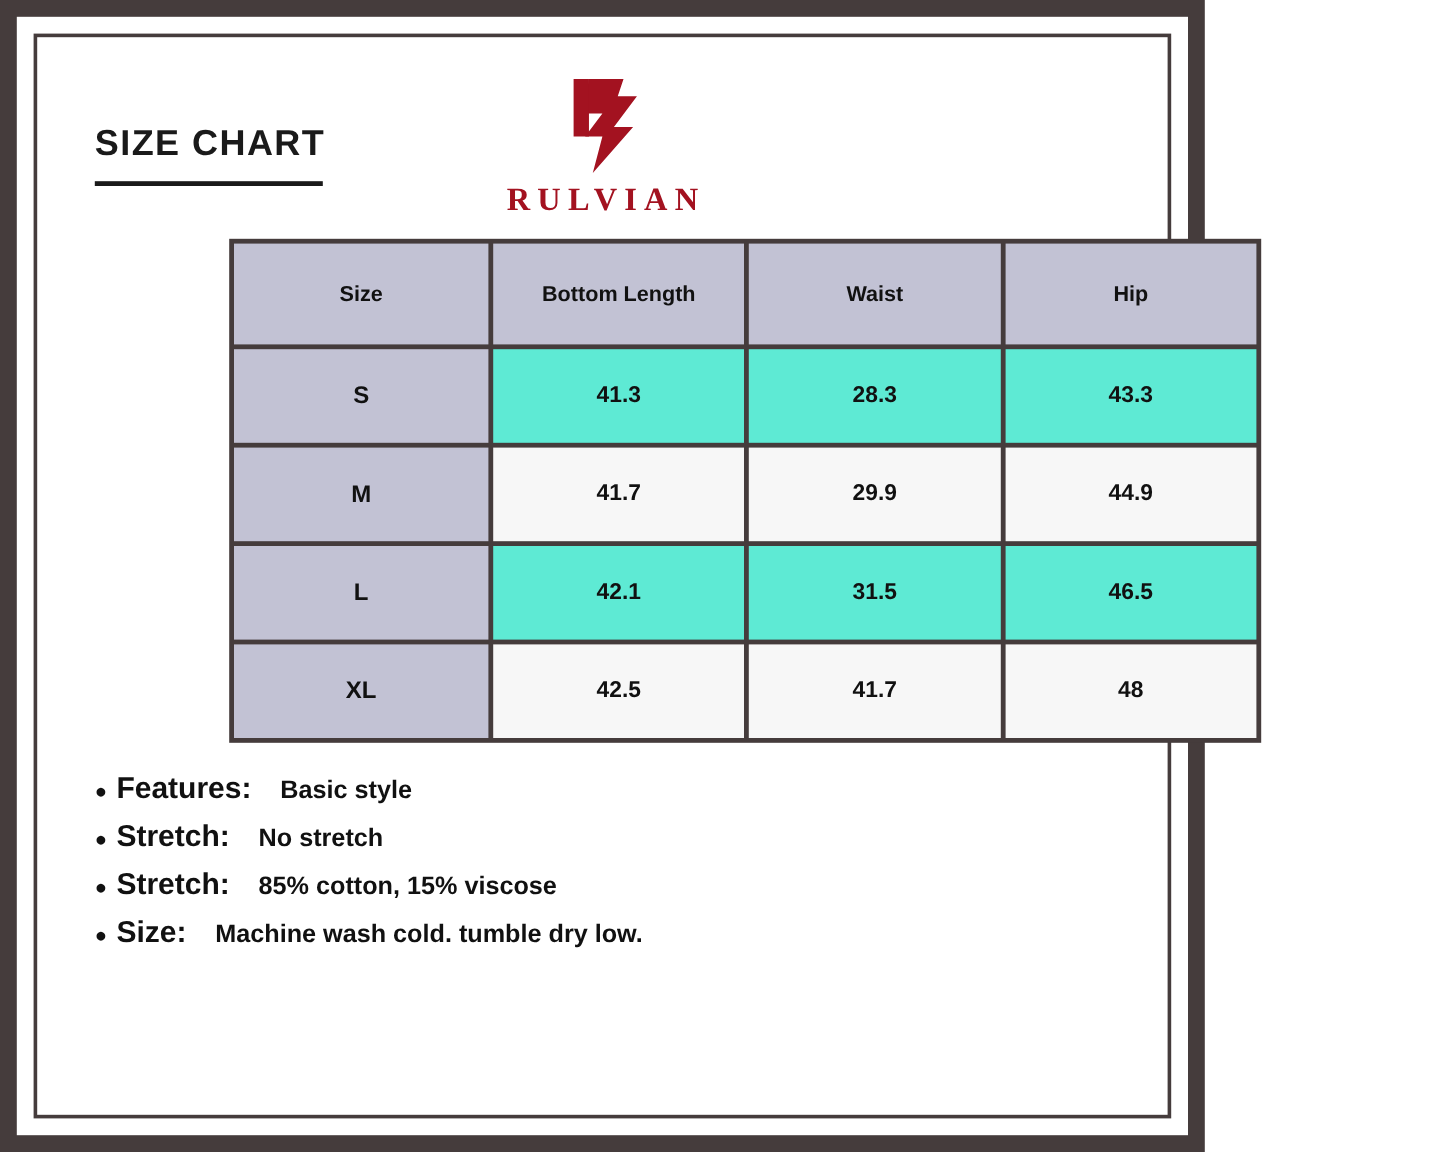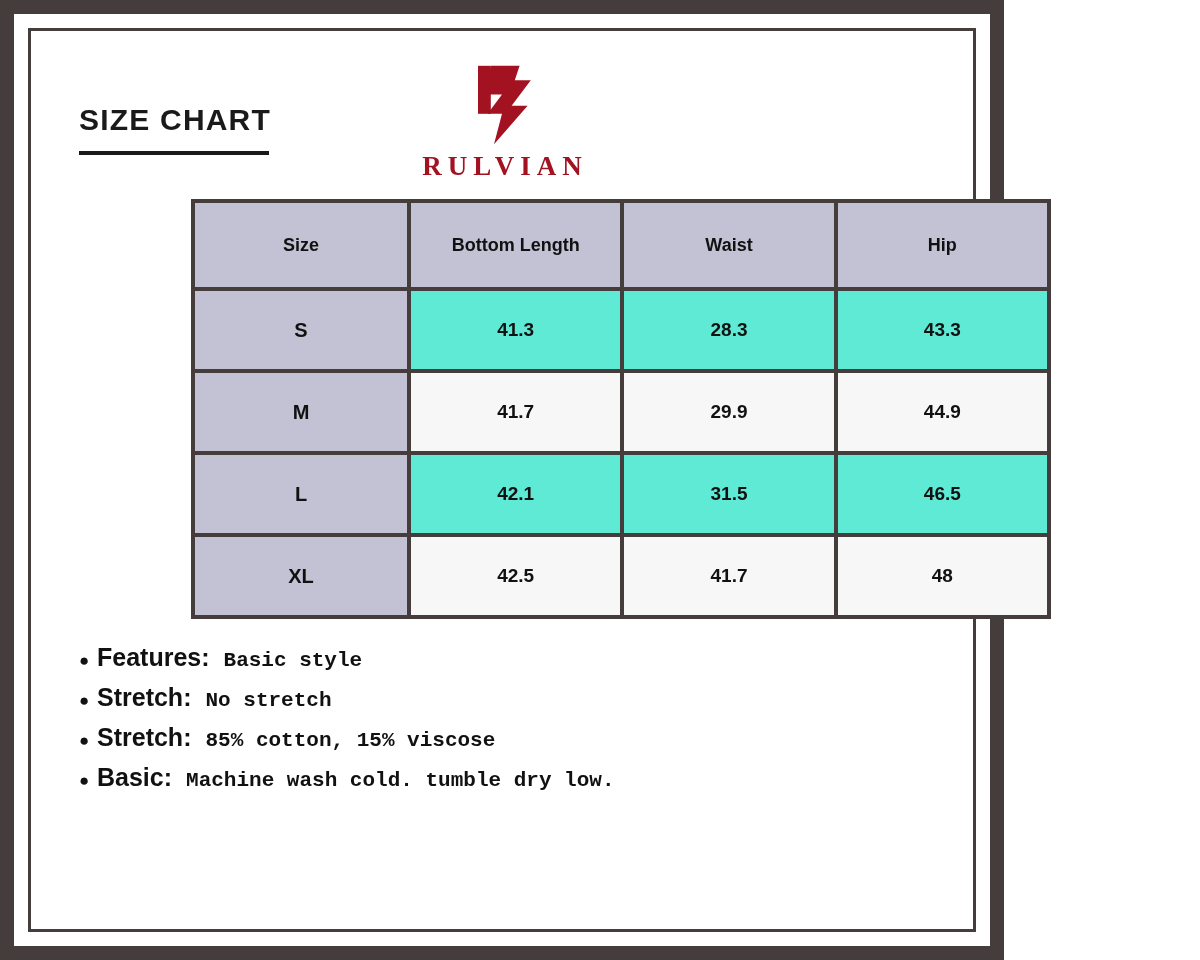--- a/index.html
+++ b/index.html
@@ -144,22 +144,21 @@
     font-size: 25px;
     font-weight: bold;
     color: #111;
     white-space: nowrap;
     text-align: center;
   }
   .note-value {
     font-size: 21px;
     font-weight: bold;
     color: #111;
-    margin-left: 14px;
-    font-family: Liberation Mono, monospace;
+    margin-left: 24px;
   }
 </style>
 </head>
 <body>
 
 <div class="page">
   <div class="inner">
     <div class="content">
 
       <div class="title-block">
@@ -223,20 +222,20 @@
           <span class="note-label">Stretch:</span>
           <span class="note-value">No stretch</span>
         </div>
         <div class="note-row">
           <span class="bullet">●</span>
           <span class="note-label">Stretch:</span>
           <span class="note-value">85% cotton, 15% viscose</span>
         </div>
         <div class="note-row">
           <span class="bullet">●</span>
-          <span class="note-label">Basic:</span>
+          <span class="note-label">Size:</span>
           <span class="note-value">Machine wash cold. tumble dry low.</span>
         </div>
       </div>
 
     </div>
   </div>
 </div>
 
 </body></html>

